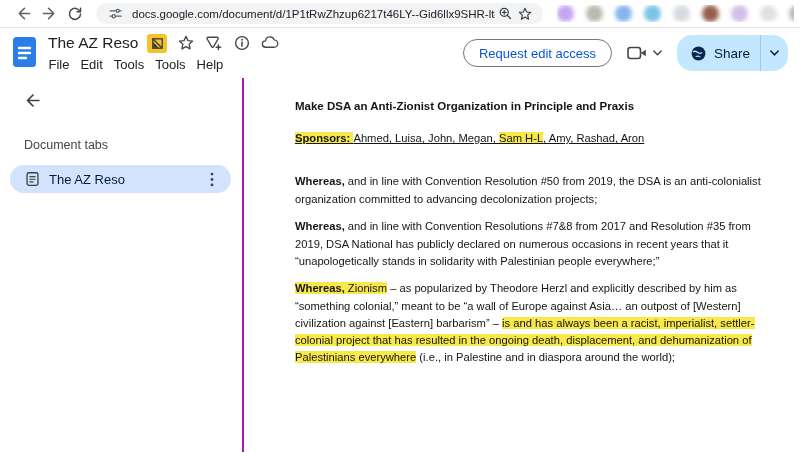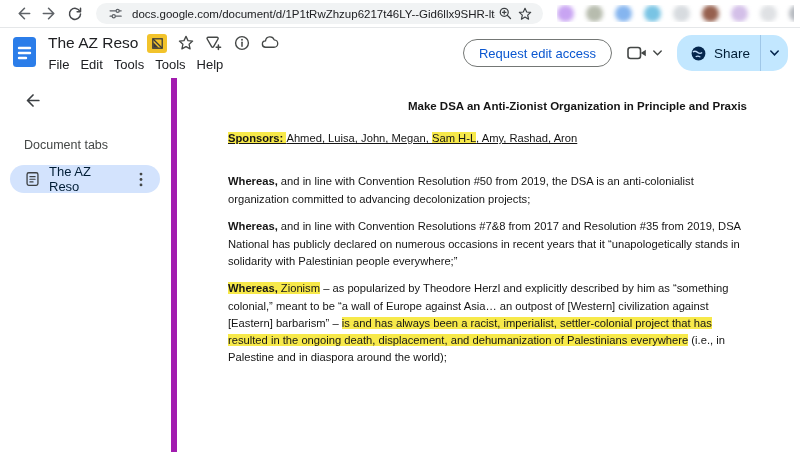--- a/index.html
+++ b/index.html
@@ -35,37 +35,37 @@
     display:flex; align-items:center; padding:0 15px; font-size:13px; font-weight:500;
     color:var(--accent,#0b57d0); white-space:nowrap; }
   .cam-group { display:flex; align-items:center; gap:6px; }
   .share-btn { height:36px; border-radius:15px; display:flex; align-items:stretch; overflow:hidden; }
   .share-main { display:flex; align-items:center; gap:7px; padding:0 10px 0 13px; }
   .share-label { font-size:13.5px; font-weight:500; }
   .share-caret { display:flex; align-items:center; padding:0 9px; border-left:1px solid #9fc7e8; }
 
   
   .app-body { display:flex; height:374px; }
-  .sidebar { width:177px; flex:0 0 auto; border-right:6px solid #a21caf; padding-top:9px; }
+  .sidebar { width:244px; flex:0 0 auto; border-right:2px solid #a21caf; padding-top:9px; }
   .back-btn { width:26px; height:26px; margin-left:19px; display:flex; align-items:center;
     justify-content:center; border-radius:50%; }
   .section-label { margin:25px 0 13px 24px; font-size:12.5px; font-weight:500; color:#444746; }
   .tab-pill { height:28px; margin:0 11px 0 10px; border-radius:16px; display:flex;
     align-items:center; padding:0 8px 0 15px; gap:9px; }
   .tab-label { font-size:13px; font-weight:500; color:#001d35; flex:1; }
   .kebab { width:22px; height:22px; display:flex; align-items:center; justify-content:center;
     border-radius:50%; }
   .hint { margin:13px 16px 0 18px; font-style:italic; font-size:11.8px; line-height:16.5px;
     color:#747775; }
 
   
   .doc-main { flex:1; background:#fff; }
   .doc-content { padding:20px 22px 0 51px; font-size:11.2px; line-height:17.2px; color:#151515;
     max-width:592px; }
-  .doc-heading { text-align:right; font-weight:bold; font-size:11.5px; margin-bottom:15px; }
+  .doc-heading { text-align:left; font-weight:bold; font-size:11.5px; margin-bottom:15px; }
   .doc-para { margin-bottom:10.5px; }
   .sponsors-para { margin-bottom:26px;text-decoration:underline; }
   .b { font-weight:bold; }
   .hl { background:var(--hl,#f7e94a); }
 </style>
 </head>
 <body>
 
 <div class="browser-bar">
   <div class="nav-btn">

